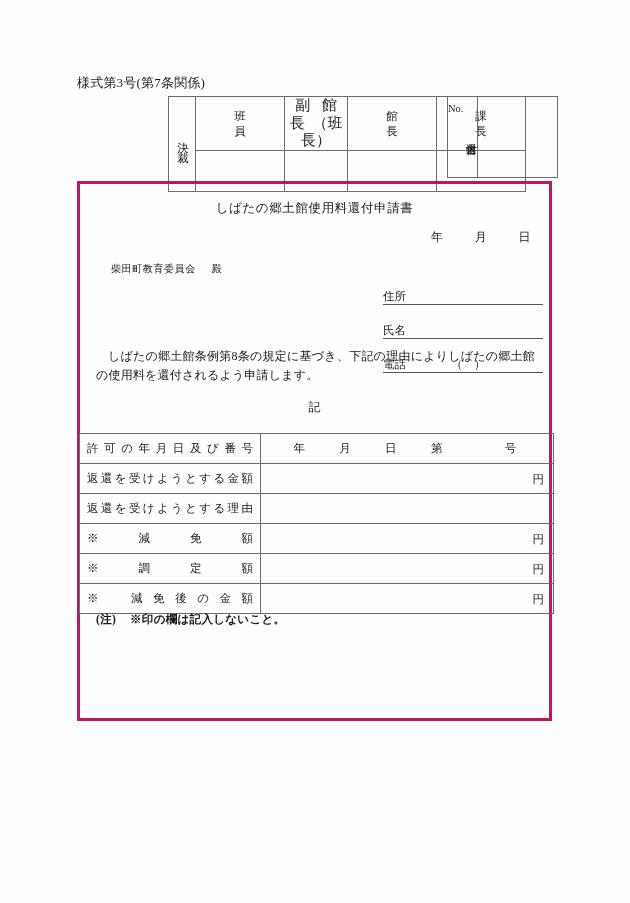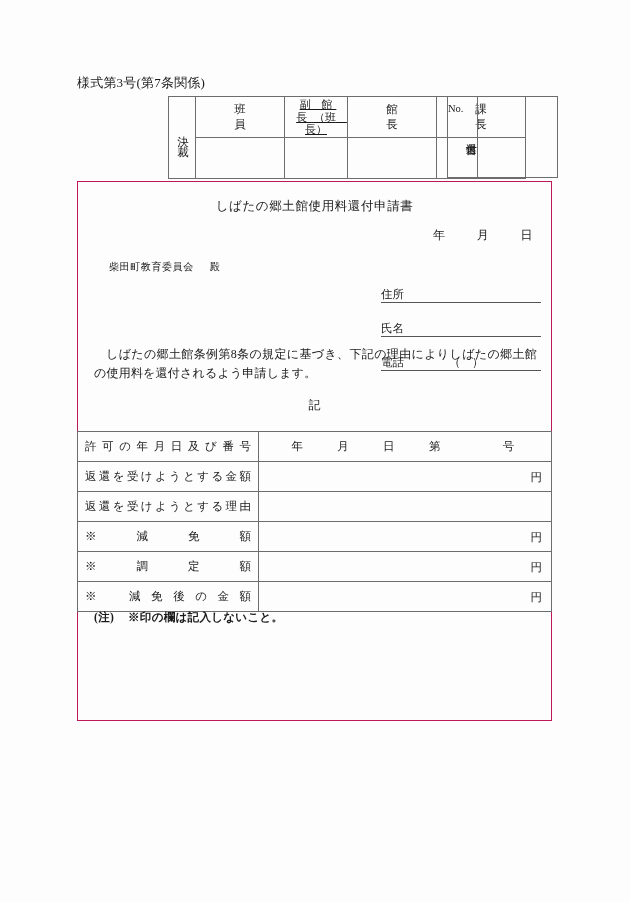--- a/index.html
+++ b/index.html
@@ -61,22 +61,21 @@
     font-size: 11.5px;
   }
   .spread2 {
     letter-spacing: 18px;
     padding-left: 18px;
     display: inline-block;
   }
   .stack {
     display: block;
     line-height: 1.18;
-    font-size: 11px;
-    text-decoration: underline;
+    font-size: 15px;
   }
   .stack .l1 { letter-spacing: 4px; padding-left: 4px; }
   .stack .l2 { letter-spacing: 0px; }
 
   
   .refund-box {
     position: absolute;
     left: 447px;
     top: 96px;
     border-collapse: collapse;
@@ -107,21 +106,21 @@
     text-align: center;
   }
 
   
   .main-frame {
     position: absolute;
     left: 77px;
     top: 181px;
     width: 475px;
     height: 540px;
-    border: 1px solid #be185d;
+    border: 3px solid #be185d;
     box-sizing: border-box;
   }
 
   .doc-title {
     position: absolute;
     left: 0;
     right: 0;
     top: 16px;
     text-align: center;
     font-size: 12.5px;

